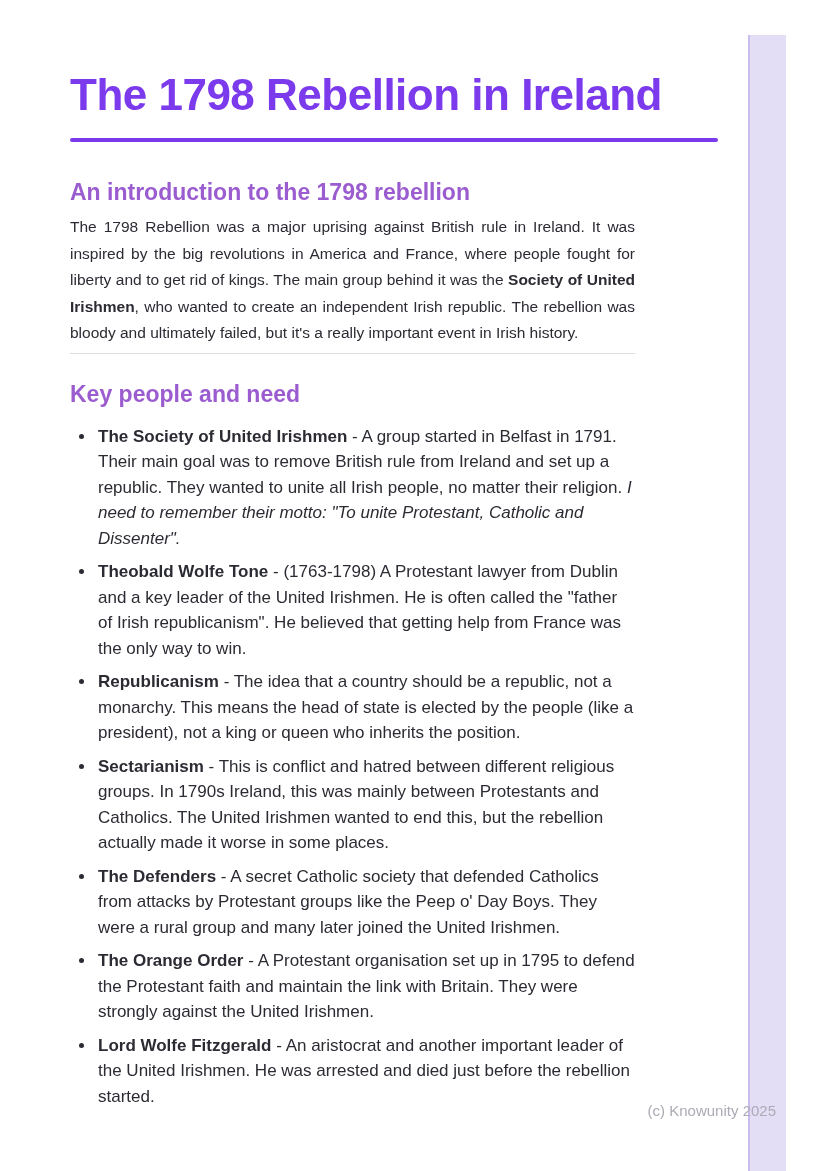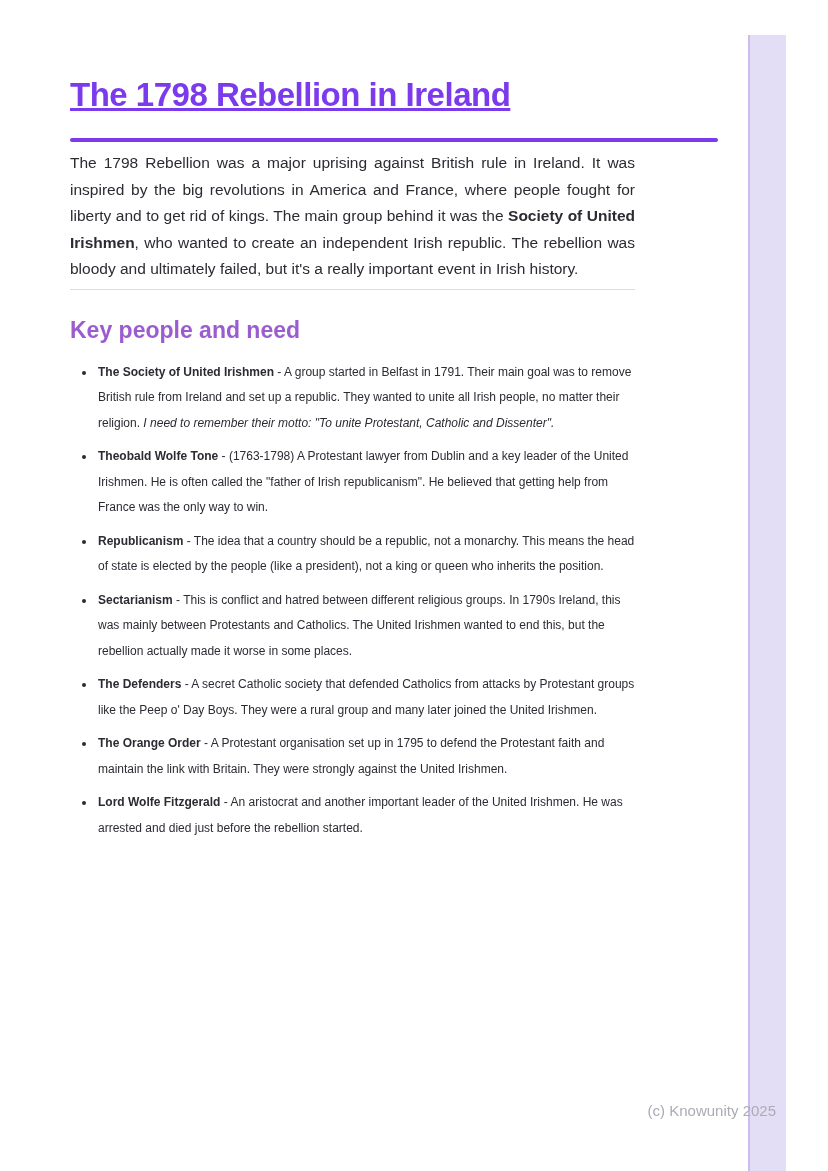--- a/index.html
+++ b/index.html
@@ -25,27 +25,26 @@
   }
 
   .content {
     position: absolute;
     top: 72px;
     left: 70px;
     width: 565px;
   }
 
   .title {
-    font-size: 33px;
+    font-size: 44px;
     line-height: 46px;
     font-weight: 800;
     letter-spacing: -0.5px;
     color: #7c3aed;
     white-space: nowrap;
-    text-decoration: underline;
   }
 
   .title-rule {
     width: 648px;
     height: 4px;
     background: #7c3aed;
     border-radius: 2px;
     margin-top: 20px;
   }
 
@@ -72,21 +71,21 @@
     width: 565px;
   }
 
   .section-heading.second {
     margin-top: 26px;
   }
 
   .bullet-list {
     margin-top: 16px;
     padding-left: 26px;
-    font-size: 12px;
+    font-size: 17px;
     line-height: 25.5px;
     color: #2b2b33;
     list-style-type: disc;
   }
 
   .bullet-list li {
     margin-bottom: 8px;
     padding-left: 2px;
   }
 
@@ -108,20 +107,21 @@
 
 <div class="page">
 
   <div class="side-strip"></div>
 
   <div class="content">
 
     <h1 class="title">The 1798 Rebellion in Ireland</h1>
     <div class="title-rule"></div>
 
+    <h2 class="section-heading">An introduction to the 1798 rebellion</h2>
 
     <p class="intro-paragraph"><span>The 1798 Rebellion was a major uprising against British rule in Ireland. It was inspired by the big revolutions in America and France, where people fought for liberty and to get rid of kings. The main group behind it was the </span><strong>Society of United Irishmen</strong><span>, who wanted to create an independent Irish republic. The rebellion was bloody and ultimately failed, but it's a really important event in Irish history.</span></p>
 
     <hr class="divider">
 
     <h2 class="section-heading second">Key people and need</h2>
 
     <ul class="bullet-list">
 
       <li><strong>The Society of United Irishmen</strong><span> - A group started in Belfast in 1791. Their main goal was to remove British rule from Ireland and set up a republic. They wanted to unite all Irish people, no matter their religion. </span><em>I need to remember their motto: "To unite Protestant, Catholic and Dissenter".</em></li>

